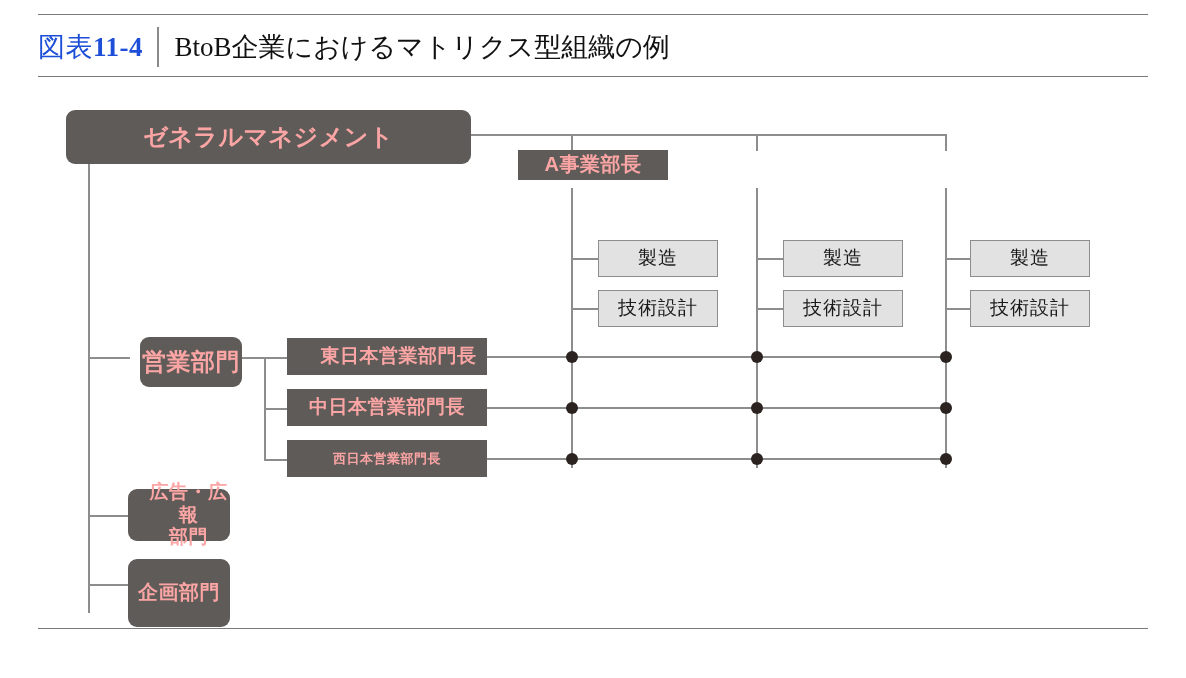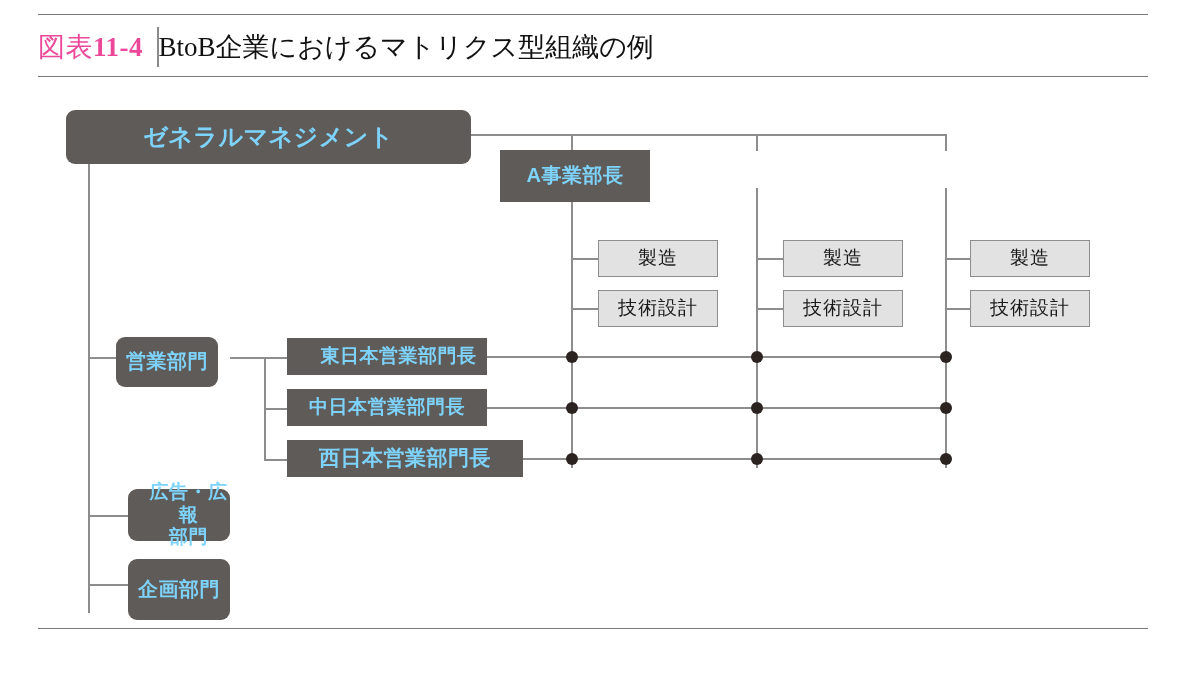--- a/index.html
+++ b/index.html
@@ -13,38 +13,38 @@
 
   
   .rule{position:absolute;left:38px;width:1110px;height:0;border-top:1.5px solid #7a7a7a;}
   .rule.top{top:14px;}
   .rule.mid{top:76px;}
   .rule.bottom{top:628px;}
 
   .hdr{position:absolute;left:38px;top:22px;height:50px;display:flex;align-items:center;}
   .hdr-num{
     font-family:"Liberation Serif","DejaVu Serif",serif;
-    font-size:27px;letter-spacing:.5px;white-space:nowrap;color:#ec4899;
+    font-size:27px;letter-spacing:.5px;white-space:nowrap;color:#1d4ed8;
     padding-right:14px;font-weight:500;
   }
   .hdr-num b{font-weight:700;}
   .hdr-div{width:1.5px;height:40px;background:#8a8a8a;}
   .hdr-title{
     font-family:"Liberation Serif","DejaVu Serif",serif;
-    font-size:27px;color:#111;white-space:nowrap;padding-left:0;font-weight:400;
+    font-size:27px;color:#111;white-space:nowrap;padding-left:16px;font-weight:400;
   }
 
   
   .node{
     position:absolute;box-sizing:border-box;
     display:flex;align-items:center;justify-content:center;
     text-align:center;line-height:1.18;
     font-weight:700;letter-spacing:.5px;
   }
-  .node.dark{background:#5f5b58;color:#7dd3fc;}
+  .node.dark{background:#5f5b58;color:#fca5a5;}
   .node.dark.round{border-radius:9px;}
   .node.light{
     background:#e2e2e2;color:#1a1a1a;border:1.5px solid #8d8d8d;
     font-weight:400;letter-spacing:1px;
   }
 
   
   .ln{position:absolute;background:#8d8d8d;}
   .ln.h{height:2px;}
   .ln.v{width:2px;}
@@ -99,43 +99,43 @@
   <div class="ln v" style="left:264px;top:357px;height:104px;"></div>
   <div class="ln h" style="left:264px;top:408px;width:24px;"></div>
   <div class="ln h" style="left:264px;top:459px;width:24px;"></div>
 
   <div class="ln h" style="left:487px;top:356px;width:461px;"></div>
   <div class="ln h" style="left:487px;top:407px;width:461px;"></div>
   <div class="ln h" style="left:487px;top:458px;width:461px;"></div>
 
   <div class="node dark round" style="left:66px;top:110px;width:405px;height:54px;font-size:24px;">ゼネラルマネジメント</div>
 
-  <div class="node dark" style="left:500px;top:150px;width:150px;height:52px;font-size:20px;">A事業部長</div>
+  <div class="node dark" style="left:518px;top:150px;width:150px;height:30px;font-size:20px;">A事業部長</div>
 
   <div class="node light" style="left:598px;top:240px;width:120px;height:37px;font-size:19px;">製造</div>
   <div class="node light" style="left:598px;top:290px;width:120px;height:37px;font-size:19px;">技術設計</div>
 
   <div class="node light" style="left:783px;top:240px;width:120px;height:37px;font-size:19px;">製造</div>
   <div class="node light" style="left:783px;top:290px;width:120px;height:37px;font-size:19px;">技術設計</div>
 
   <div class="node light" style="left:970px;top:240px;width:120px;height:37px;font-size:19px;">製造</div>
   <div class="node light" style="left:970px;top:290px;width:120px;height:37px;font-size:19px;">技術設計</div>
 
-  <div class="node dark round" style="left:116px;top:337px;width:102px;height:50px;font-size:20px;">営業部門</div>
+  <div class="node dark round" style="left:140px;top:337px;width:102px;height:50px;font-size:24px;">営業部門</div>
 
   <div class="node dark round" style="left:128px;top:489px;width:102px;height:52px;font-size:19px;flex-direction:column;padding-left:19px;">
     <span>広告・広報</span>
     <span>部門</span>
   </div>
 
-  <div class="node dark round" style="left:128px;top:559px;width:102px;height:61px;font-size:20px;">企画部門</div>
+  <div class="node dark round" style="left:128px;top:559px;width:102px;height:68px;font-size:20px;">企画部門</div>
 
   <div class="node dark" style="left:287px;top:338px;width:200px;height:37px;font-size:19px;padding-left:23px;">東日本営業部門長</div>
   <div class="node dark" style="left:287px;top:389px;width:200px;height:37px;font-size:19px;">中日本営業部門長</div>
-  <div class="node dark" style="left:287px;top:440px;width:236px;height:37px;font-size:21px;">西日本営業部門長</div>
+  <div class="node dark" style="left:287px;top:440px;width:200px;height:37px;font-size:13px;">西日本営業部門長</div>
 
   <div class="dot" style="left:566px;top:351px;"></div>
   <div class="dot" style="left:751px;top:351px;"></div>
   <div class="dot" style="left:940px;top:351px;"></div>
 
   <div class="dot" style="left:566px;top:402px;"></div>
   <div class="dot" style="left:751px;top:402px;"></div>
   <div class="dot" style="left:940px;top:402px;"></div>
 
   <div class="dot" style="left:566px;top:453px;"></div>

